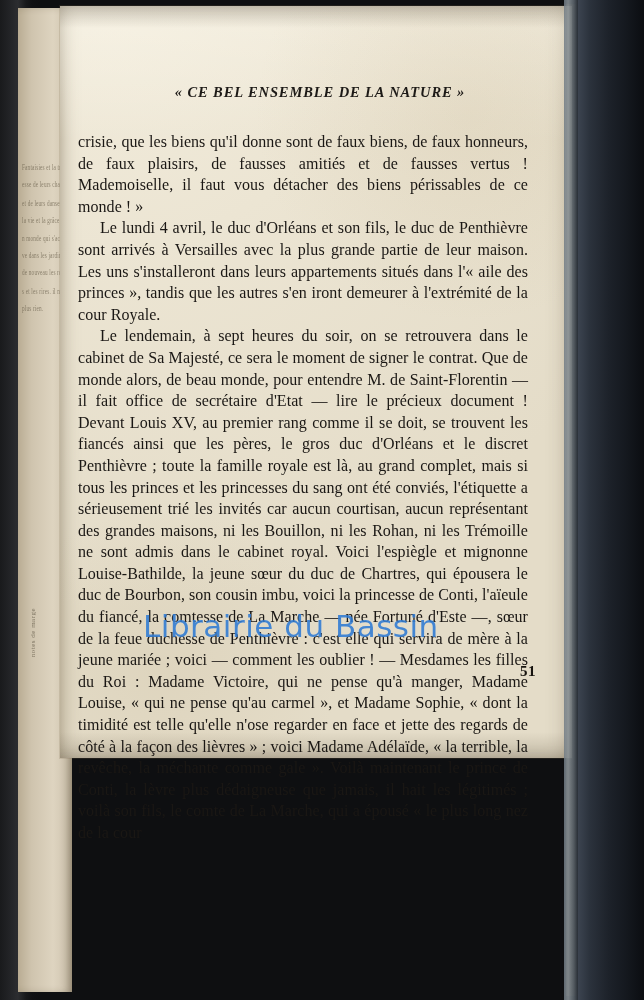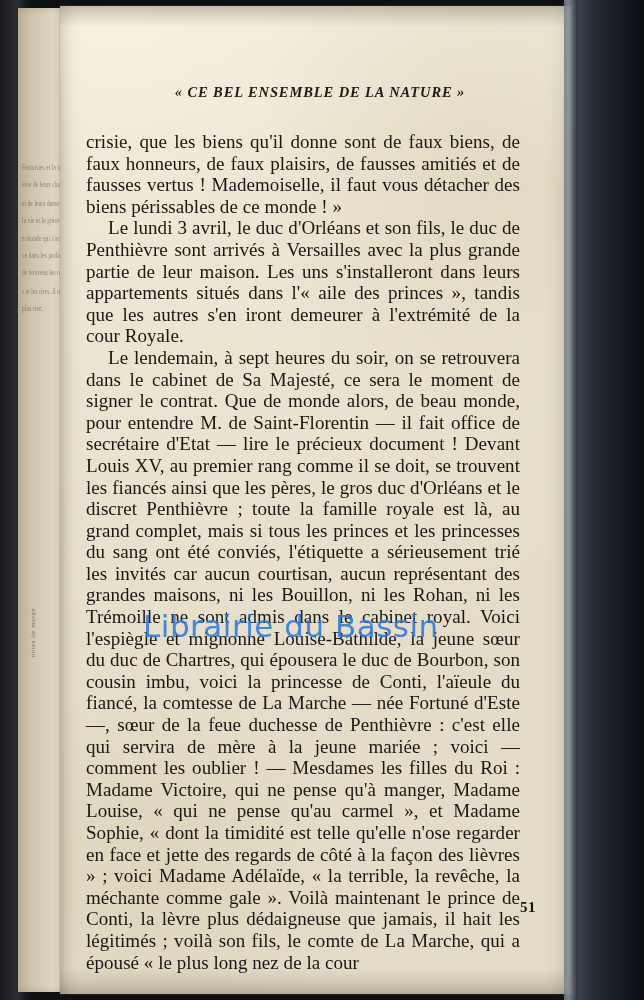--- a/index.html
+++ b/index.html
@@ -90,21 +90,21 @@
     opacity: .8;
     letter-spacing: .5px;
   }
 
   
   .page {
     position: absolute;
     left: 60px;
     top: 6px;
     width: 512px;
-    height: 988px;
+    height: 752px;
     background:
       radial-gradient(120% 80% at 10% 0%, #f2ecdc 0%, #ece5d3 40%, #e4dcc8 100%);
     box-shadow:
       inset 10px 0 18px -10px rgba(90,74,48,.55),
       inset -14px 0 22px -12px rgba(80,65,42,.45),
       0 0 0 1px rgba(120,105,78,.18);
   }
   .page-grain {
     position: absolute;
     inset: 0;
@@ -141,23 +141,23 @@
     font-style: italic;
     font-weight: bold;
     font-size: 14.5px;
     letter-spacing: .9px;
     color: #1d1a17;
     margin: 0 0 30px 0;
     padding-left: 34px;
   }
 
   .body-text {
-    margin: 16px;
+    margin: 8px;
     color: #1a1714;
-    font-size: 19px;
+    font-size: 16px;
     line-height: 21.6px;
     text-align: justify;
     text-justify: inter-word;
     hyphens: manual;
     letter-spacing: .05px;
     font-family: Liberation Serif, serif;
   }
   .body-text p {
     margin: 0;
     text-indent: 22px;
@@ -227,21 +227,21 @@
   <div class="page">
     <div class="page-grain"></div>
     <div class="page-topshadow"></div>
     <div class="page-bottomshadow"></div>
 
     <div class="content">
       <div class="running-head">« CE BEL ENSEMBLE DE LA NATURE »</div>
 
       <div class="body-text">
         <p class="first">crisie, que les biens qu'il donne sont de faux biens, de faux honneurs, de faux plaisirs, de fausses amitiés et de fausses vertus ! Mademoiselle, il faut vous détacher des biens périssables de ce monde ! »</p>
-        <p>Le lundi 3 avril, le duc d'Orléans et son fils, le duc de Penthièvre sont arrivés à Versailles avec la plus grande partie de leur maison. Les uns s'installeront dans leurs appartements situés dans l'« aile des princes », tandis que les autres s'en iront demeurer à l'extrémité de la cour Royale.</p>
+        <p>Le lundi 4 avril, le duc d'Orléans et son fils, le duc de Penthièvre sont arrivés à Versailles avec la plus grande partie de leur maison. Les uns s'installeront dans leurs appartements situés dans l'« aile des princes », tandis que les autres s'en iront demeurer à l'extrémité de la cour Royale.</p>
         <p>Le lendemain, à sept heures du soir, on se retrouvera dans le cabinet de Sa Majesté, ce sera le moment de signer le contrat. Que de monde alors, de beau monde, pour entendre M. de Saint-Florentin — il fait office de secrétaire d'Etat — lire le précieux document ! Devant Louis XV, au premier rang comme il se doit, se trouvent les fiancés ainsi que les pères, le gros duc d'Orléans et le discret Penthièvre ; toute la famille royale est là, au grand complet, mais si tous les princes et les princesses du sang ont été conviés, l'étiquette a sérieusement trié les invités car aucun courtisan, aucun représentant des grandes maisons, ni les Bouillon, ni les Rohan, ni les Trémoille ne sont admis dans le cabinet royal. Voici l'espiègle et mignonne Louise-Bathilde, la jeune sœur du duc de Chartres, qui épousera le duc de Bourbon, son cousin imbu, voici la princesse de Conti, l'aïeule du fiancé, la comtesse de La Marche — née Fortuné d'Este —, sœur de la feue duchesse de Penthièvre : c'est elle qui servira de mère à la jeune mariée ; voici — comment les oublier ! — Mesdames les filles du Roi : Madame Victoire, qui ne pense qu'à manger, Madame Louise, « qui ne pense qu'au carmel », et Madame Sophie, « dont la timidité est telle qu'elle n'ose regarder en face et jette des regards de côté à la façon des lièvres » ; voici Madame Adélaïde, « la terrible, la revêche, la méchante comme gale ». Voilà maintenant le prince de Conti, la lèvre plus dédaigneuse que jamais, il hait les légitimés ; voilà son fils, le comte de La Marche, qui a épousé « le plus long nez de la cour</p>
       </div>
     </div>
 
     <div class="folio">51</div>
 
     <div class="spot s1"></div>
     <div class="spot s2"></div>
     <div class="spot s3"></div>
   </div>

